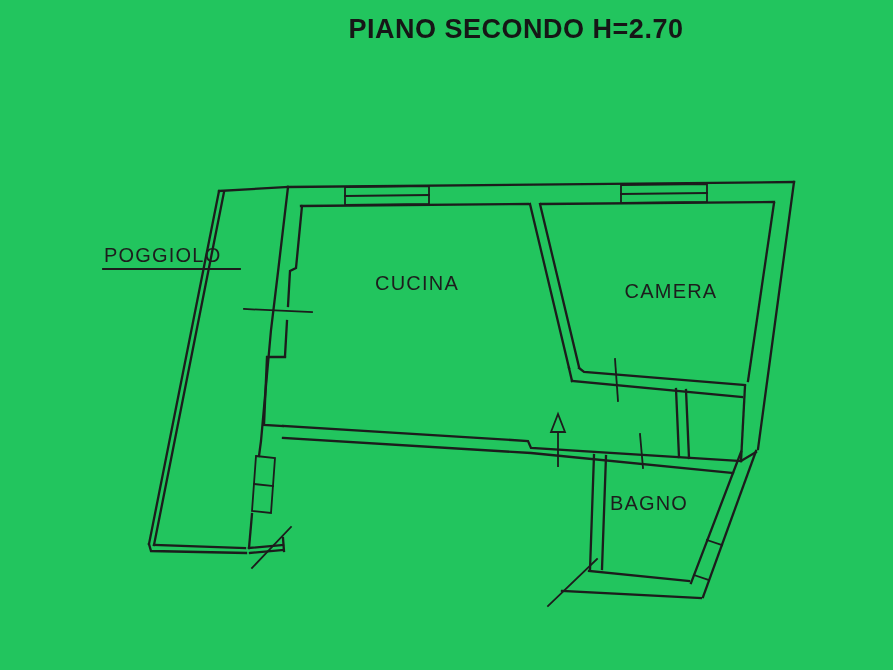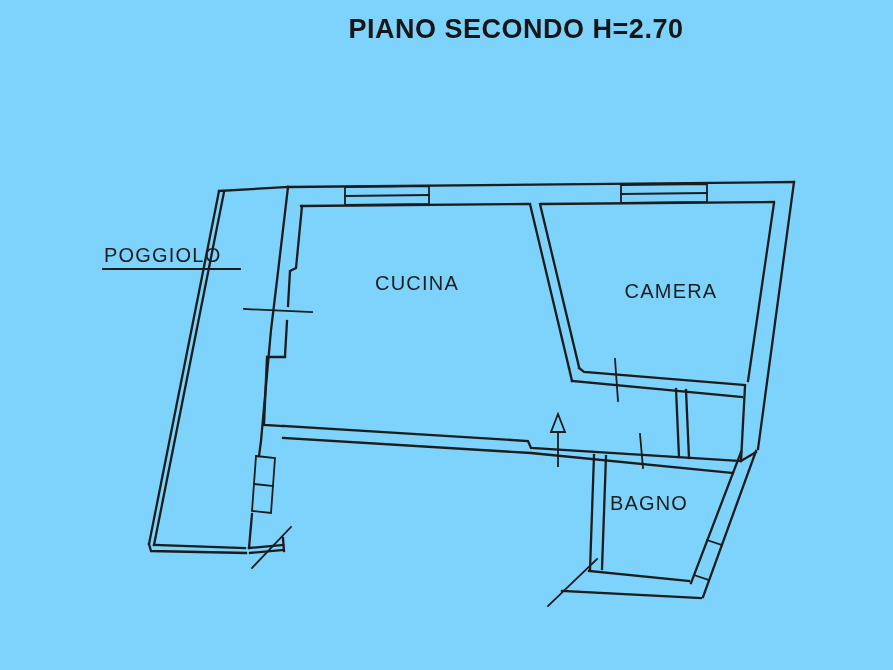--- a/index.html
+++ b/index.html
@@ -1,19 +1,19 @@
 <!DOCTYPE html>
 <html><head>
 <meta charset="utf-8">
 <style>
   html,body{margin:0;padding:0;background:#ffffff;}
   .canvas{
     position:relative;
     width:893px;height:670px;
-    background:#7dd3fc;
+    background:#22c55e;
     font-family:"Liberation Sans", sans-serif;
     overflow:hidden;
   }
   svg{display:block;}
   .title-text{
     font-family:"Liberation Sans", sans-serif;
     font-size:27px;
     font-weight:bold;
     fill:#161616;
     letter-spacing:0.5px;

